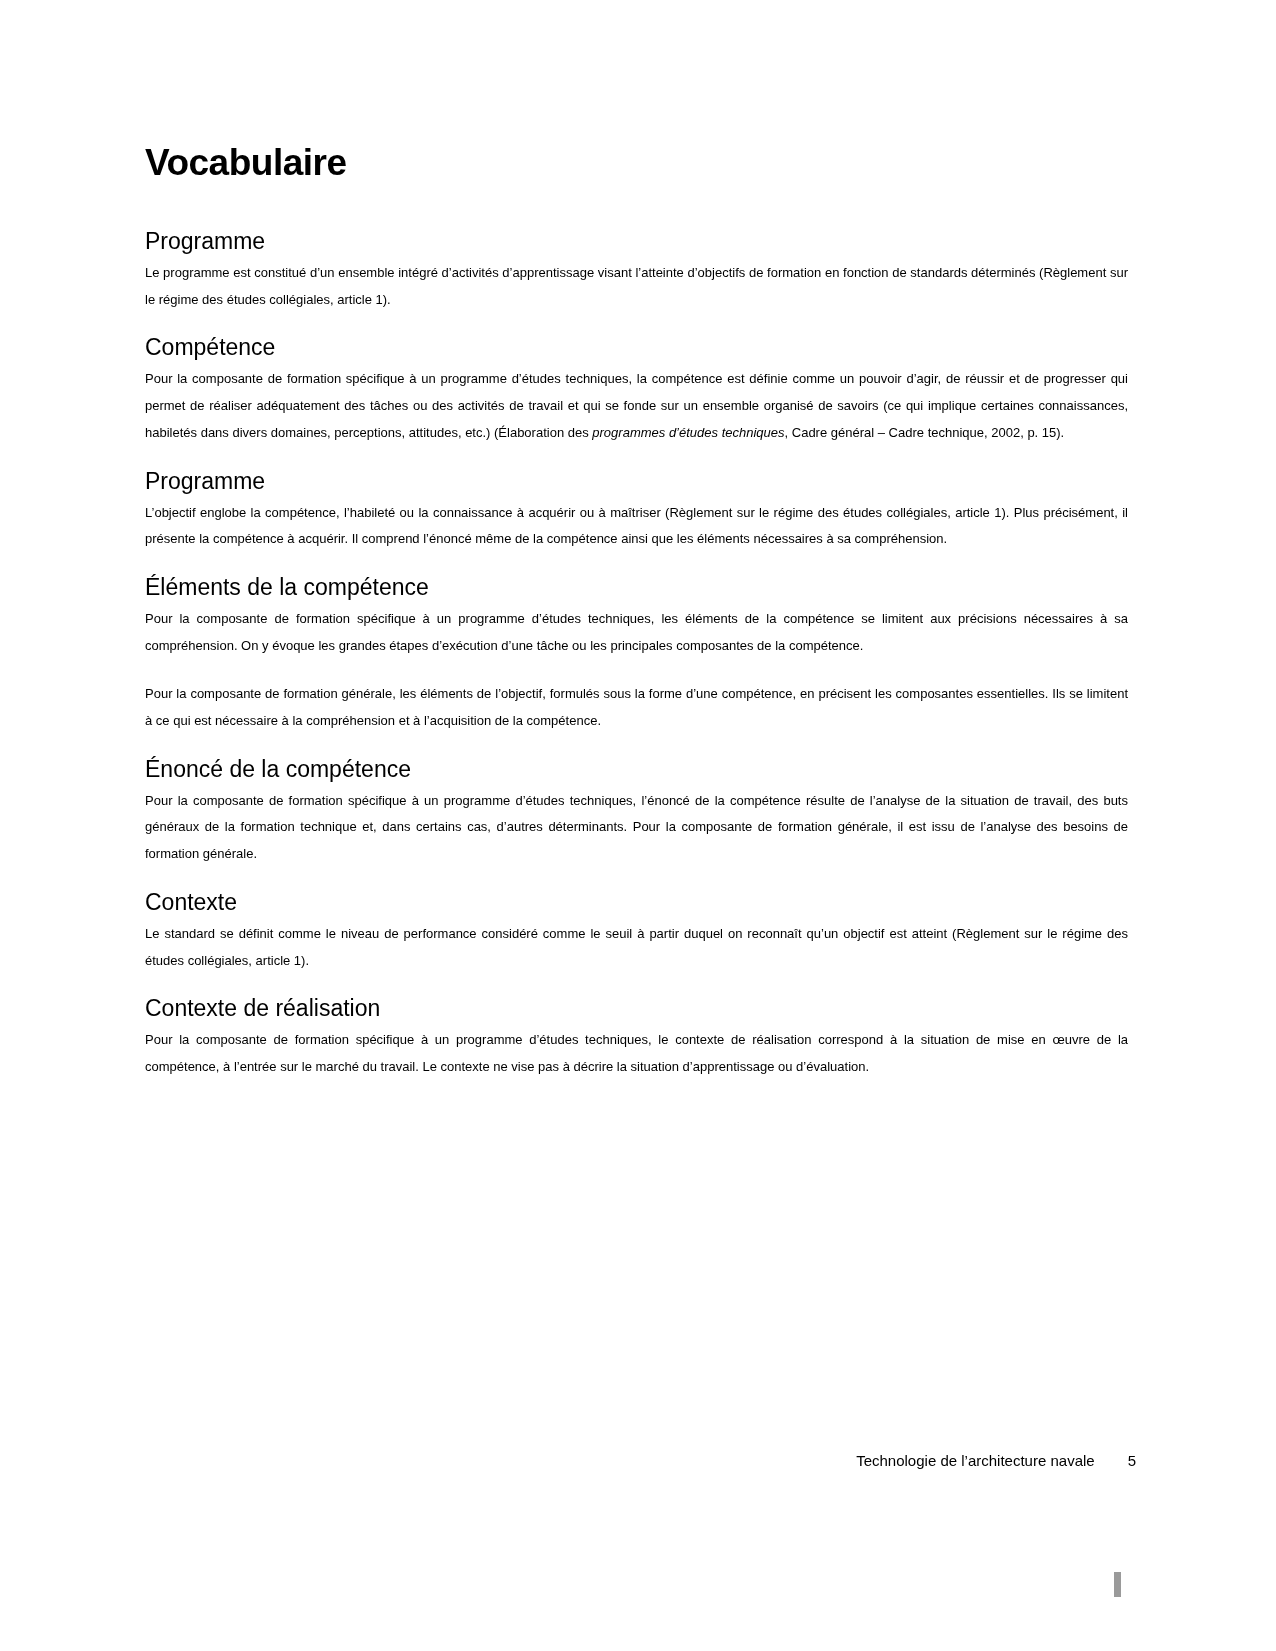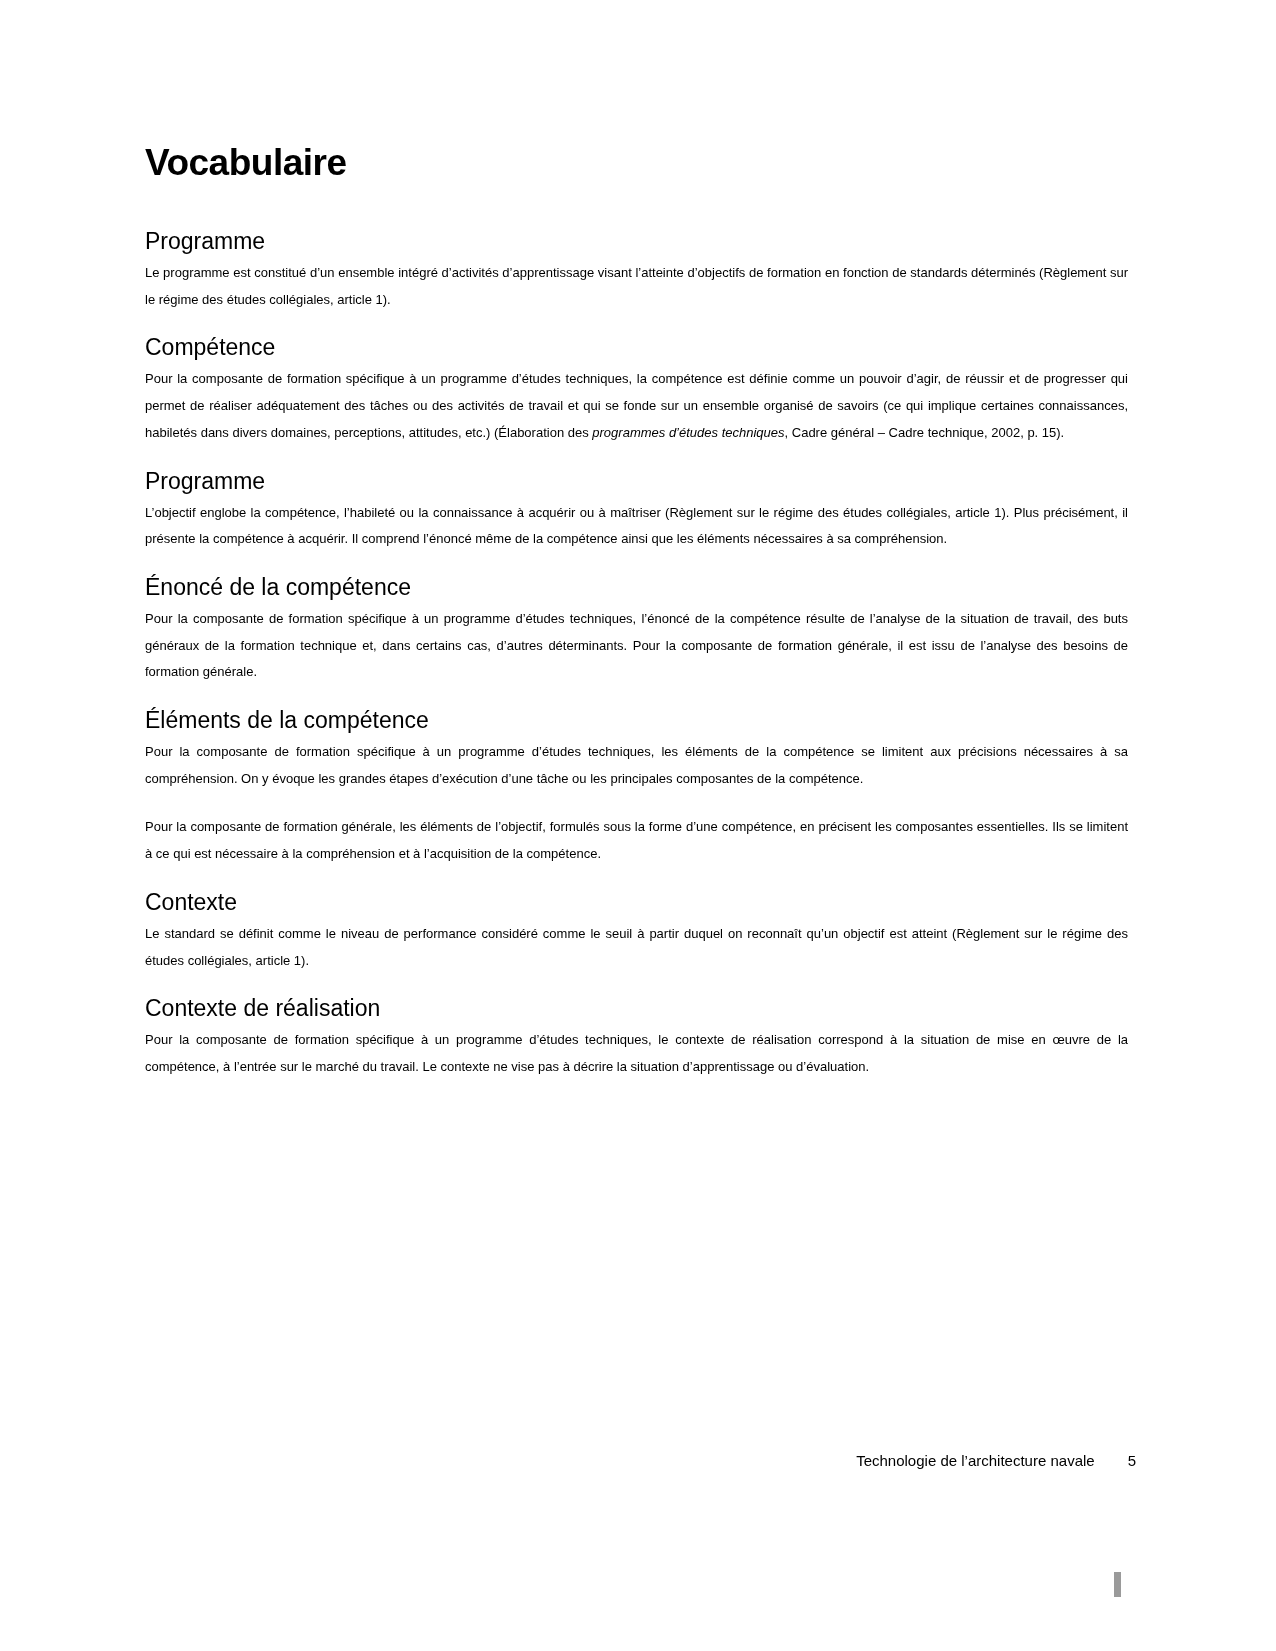--- a/index.html
+++ b/index.html
@@ -83,27 +83,27 @@
         </section>
         <section>
           <h2 class="sec-heading">Compétence</h2>
           <p class="body-par"><span>Pour la composante de formation spécifique à un programme d’études techniques, la compétence est définie comme un pouvoir d’agir, de réussir et de progresser qui permet de réaliser adéquatement des tâches ou des activités de travail et qui se fonde sur un ensemble organisé de savoirs (ce qui implique certaines connaissances, habiletés dans divers domaines, perceptions, attitudes, etc.) (Élaboration des </span><em>programmes d’études techniques</em><span>, Cadre général – Cadre technique, 2002, p. 15).</span></p>
         </section>
         <section>
           <h2 class="sec-heading">Programme</h2>
           <p class="body-par"><span>L’objectif englobe la compétence, l’habileté ou la connaissance à acquérir ou à maîtriser (Règlement sur le régime des études collégiales, article 1). Plus précisément, il présente la compétence à acquérir. Il comprend l’énoncé même de la compétence ainsi que les éléments nécessaires à sa compréhension.</span></p>
         </section>
         <section>
-          <h2 class="sec-heading">Énoncé de la compétence</h2>
-          <p class="body-par"><span>Pour la composante de formation spécifique à un programme d’études techniques, l’énoncé de la compétence résulte de l’analyse de la situation de travail, des buts généraux de la formation technique et, dans certains cas, d’autres déterminants. Pour la composante de formation générale, il est issu de l’analyse des besoins de formation générale.</span></p>
-        </section>
-        <section>
           <h2 class="sec-heading">Éléments de la compétence</h2>
           <p class="body-par"><span>Pour la composante de formation spécifique à un programme d’études techniques, les éléments de la compétence se limitent aux précisions nécessaires à sa compréhension. On y évoque les grandes étapes d’exécution d’une tâche ou les principales composantes de la compétence.</span></p>
           <p class="body-par"><span>Pour la composante de formation générale, les éléments de l’objectif, formulés sous la forme d’une compétence, en précisent les composantes essentielles. Ils se limitent à ce qui est nécessaire à la compréhension et à l’acquisition de la compétence.</span></p>
+        </section>
+        <section>
+          <h2 class="sec-heading">Énoncé de la compétence</h2>
+          <p class="body-par"><span>Pour la composante de formation spécifique à un programme d’études techniques, l’énoncé de la compétence résulte de l’analyse de la situation de travail, des buts généraux de la formation technique et, dans certains cas, d’autres déterminants. Pour la composante de formation générale, il est issu de l’analyse des besoins de formation générale.</span></p>
         </section>
         <section>
           <h2 class="sec-heading">Contexte</h2>
           <p class="body-par"><span>Le standard se définit comme le niveau de performance considéré comme le seuil à partir duquel on reconnaît qu’un objectif est atteint (Règlement sur le régime des études collégiales, article 1).</span></p>
         </section>
         <section>
           <h2 class="sec-heading">Contexte de réalisation</h2>
           <p class="body-par"><span>Pour la composante de formation spécifique à un programme d’études techniques, le contexte de réalisation correspond à la situation de mise en œuvre de la compétence, à l’entrée sur le marché du travail. Le contexte ne vise pas à décrire la situation d’apprentissage ou d’évaluation.</span></p>
         </section>
       </div>

